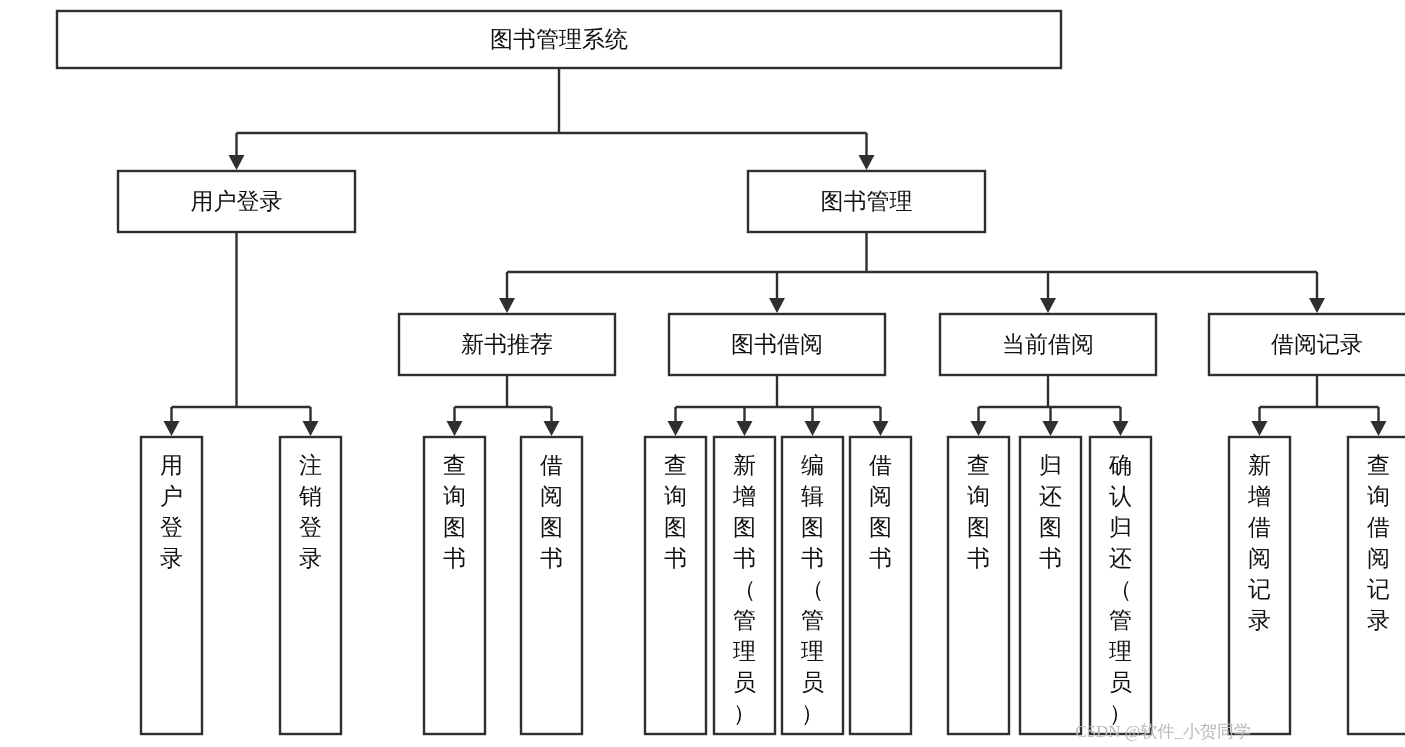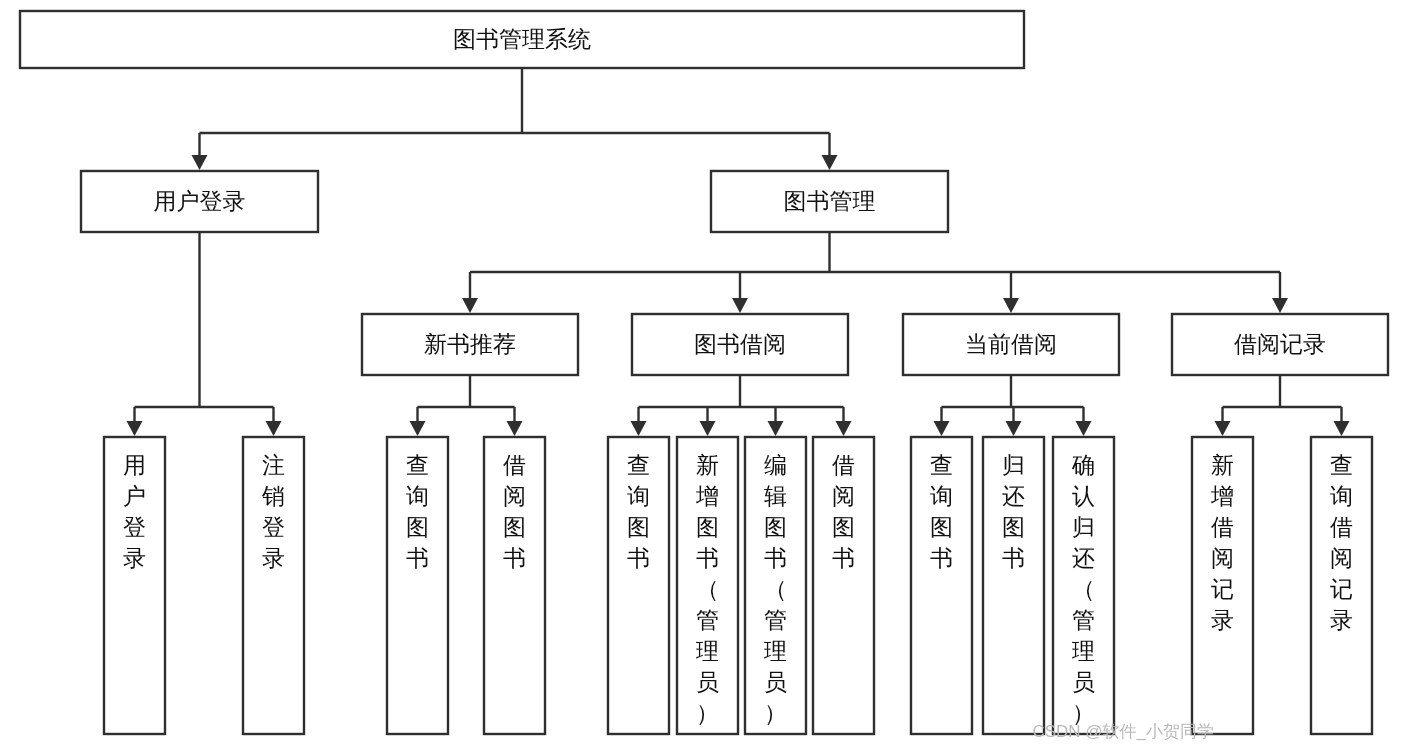--- a/index.html
+++ b/index.html
@@ -12,20 +12,21 @@
     width: 1405px;
     height: 747px;
     overflow: hidden;
     font-family: "Liberation Sans", "DejaVu Sans", sans-serif;
   }
   #diagram-root {
     position: relative;
     width: 1222px;
     height: 747px;
     background: #ffffff;
+    margin-left: 37px;
   }
   svg#diagram-svg {
     position: absolute;
     top: 0;
     left: 0;
     width: 1405px;
     height: 747px;
     display: block;
   }
   .node-box {
@@ -49,21 +50,21 @@
     text-anchor: middle;
     dominant-baseline: middle;
   }
   .label-h {
     font-size: 23px;
   }
   .watermark {
     position: absolute;
     right: 8px;
     bottom: 4px;
-    font-family: Liberation Sans, sans-serif;
+    font-family: Liberation Serif, serif;
     font-size: 17px;
     color: #b8b8b8;
     white-space: nowrap;
     user-select: none;
   }
 </style>
 </head>
 <body>
 
 <div id="diagram-root">

